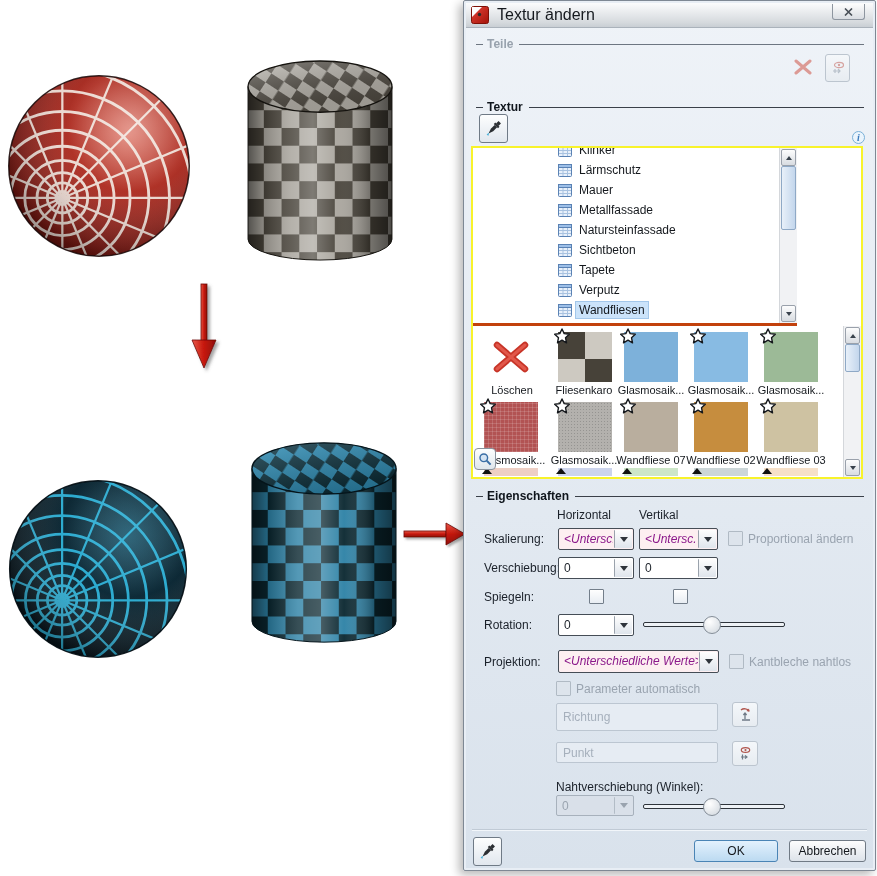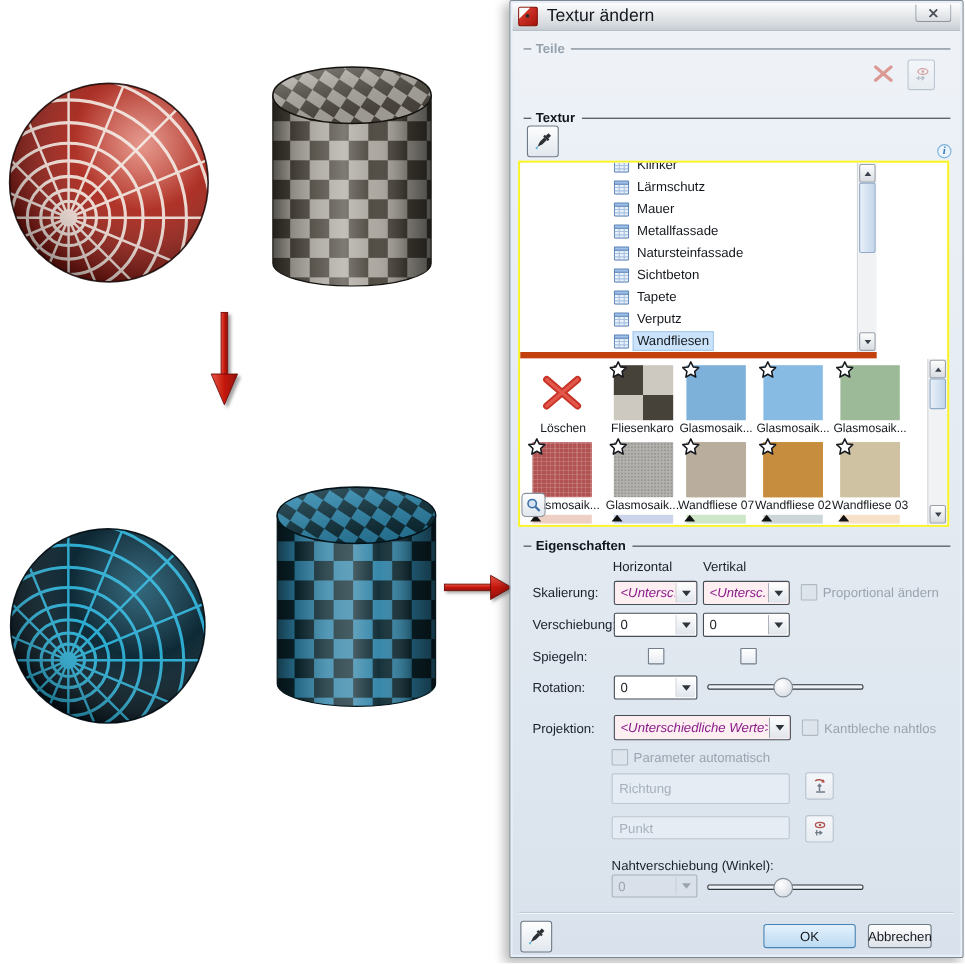--- a/index.html
+++ b/index.html
@@ -54,21 +54,21 @@
   .iconbtn{position:absolute;background:linear-gradient(#fdfefe,#e1e7ee);border:1px solid #6f7a86;border-radius:3px;
            display:flex;align-items:center;justify-content:center;}
   .iconbtn.dis{border-color:#bcc5cf;background:linear-gradient(#f4f7fa,#e7ecf1);}
 
   .slider-track{position:absolute;height:3px;border:1px solid #2e343b;border-radius:2px;background:#eef2f6;}
   .slider-thumb{position:absolute;width:16px;height:16px;border-radius:50%;
                 background:radial-gradient(circle at 35% 30%,#ffffff,#cfd6dd);border:1px solid #858e98;}
 
   
   .yellowbox{position:absolute;left:7px;top:145px;width:392px;height:333px;border:2px solid #f8f32b;background:#fff;box-sizing:border-box;}
-  .listbox{position:absolute;left:0;top:0;width:324px;height:178px;background:#fff;border-bottom:6px solid #c2410c;box-sizing:border-box;overflow:hidden;}
+  .listbox{position:absolute;left:0;top:0;width:324px;height:178px;background:#fff;border-bottom:3px solid #c2410c;box-sizing:border-box;overflow:hidden;}
   .listitems{position:absolute;left:0;top:-8px;right:17px;}
   .litem{height:20px;display:flex;align-items:center;padding-left:85px;}
   .litem .lic{width:14px;height:13px;margin-right:4px;flex:0 0 auto;}
   .litem .ltx{font-size:12px;color:#14181d;white-space:nowrap;padding:1px 3px;}
   .litem.sel .ltx{background:#cbe3fa;box-shadow:0 0 0 1px #a3c7ea;}
   .vsb{position:absolute;top:0;bottom:0;right:0;width:17px;background:#f1f2f4;border-left:1px solid #d4d7db;}
   .sb-btn{position:absolute;left:1px;right:1px;height:15px;background:linear-gradient(#fdfdfd,#d8dce1);
           border:1px solid #9aa1ab;border-radius:2px;display:flex;align-items:center;justify-content:center;}
   .sb-thumb{position:absolute;left:1px;right:1px;background:linear-gradient(90deg,#e8f0f9,#c3d6ec);border:1px solid #8fa9c6;border-radius:2px;}
   .tri-up-s{width:0;height:0;border-left:3.5px solid transparent;border-right:3.5px solid transparent;border-bottom:4.5px solid #39424c;}
@@ -644,17 +644,17 @@
           <rect x="7.4" y="0.6" width="3.2" height="3.4"></rect>
           <rect x="6.2" y="3.8" width="5.6" height="2"></rect>
           <path d="M7.4,5.8 L10.6,5.8 L10.6,11 L9,15.6 L7.4,11 Z"></path>
         </g>
         <path d="M2.5,14.5 L5,13 4,16 Z" fill="#49b0d8"></path>
       </svg>
     </div>
     <div class="pushbtn default" style="left:230px;top:839px;width:84px">
       <span>OK</span>
     </div>
-    <div class="pushbtn" style="left:325px;top:839px;width:58px">
+    <div class="pushbtn" style="left:325px;top:839px;width:77px">
       <span>Abbrechen</span>
     </div>
   </div>
 </div>
 
 </body></html>

